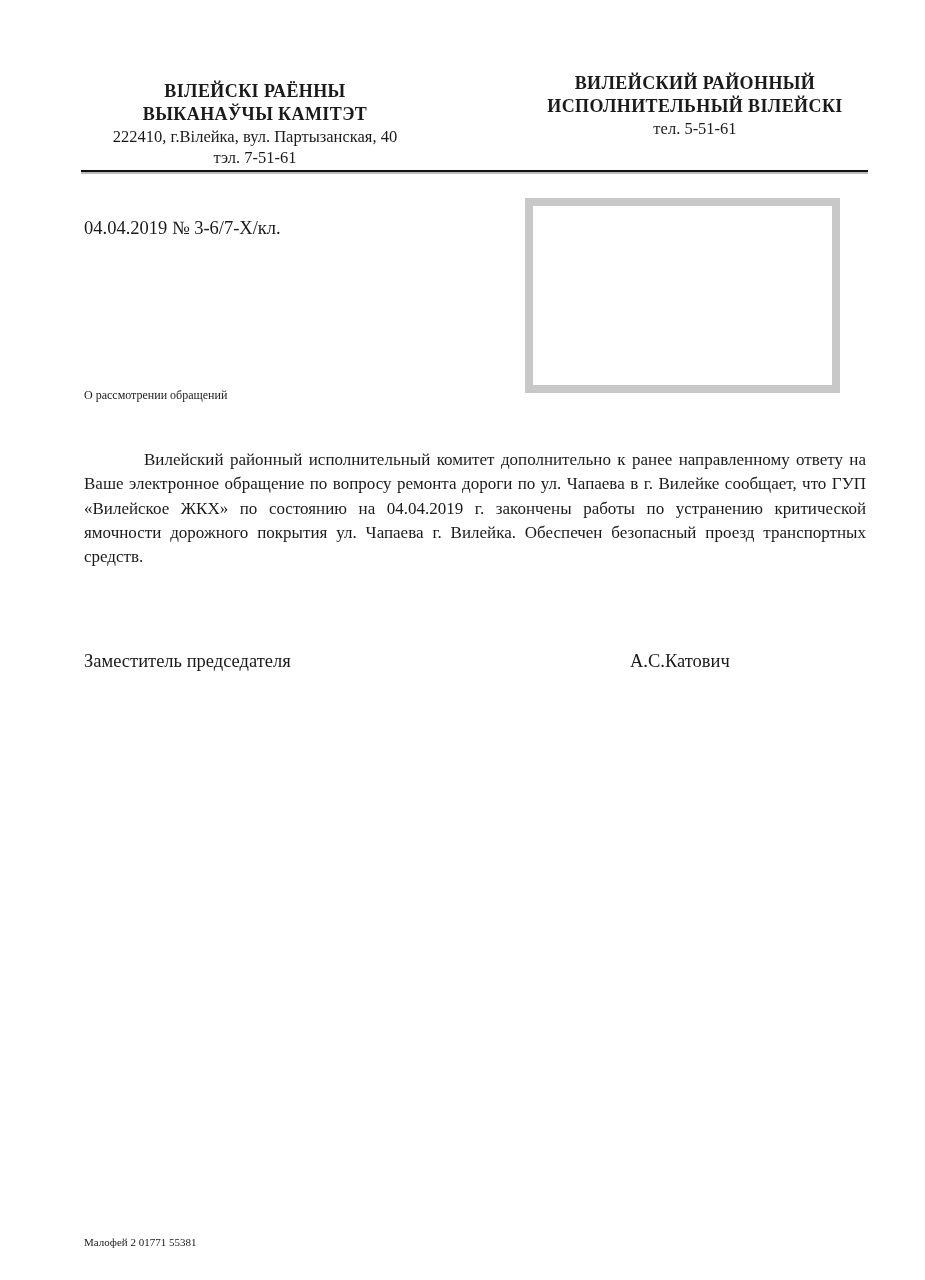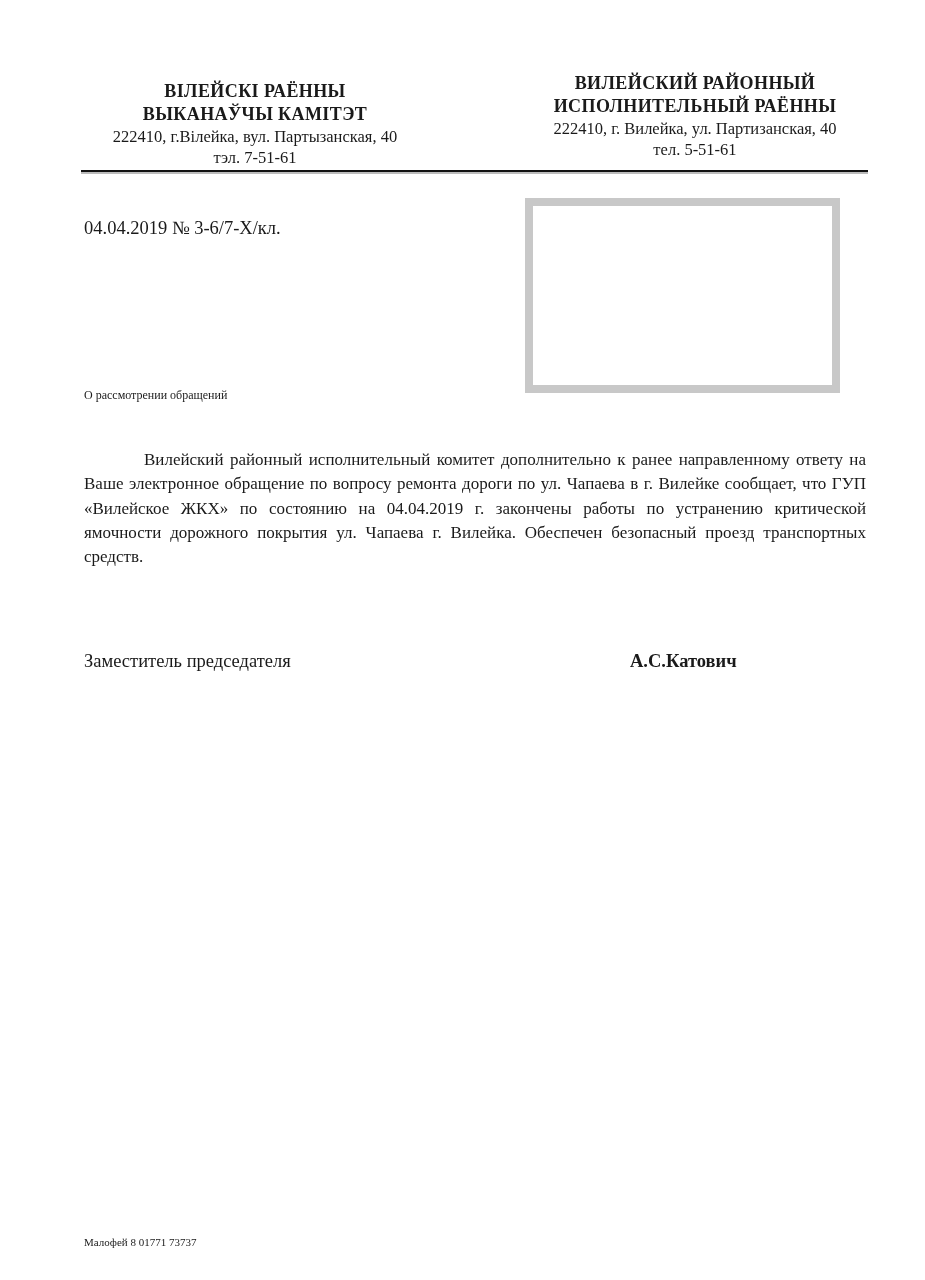--- a/index.html
+++ b/index.html
@@ -23,46 +23,45 @@
       position: absolute; left: 525px; top: 198px; width: 299px; height: 179px;
       border: 8px solid #c8c8c8;
     }
     .subject { left: 84px; top: 388px; font-size: 12px; }
     .body-text {
       position: absolute; left: 84px; top: 448px; width: 782px;
       font-size: 17px; line-height: 24.3px; text-align: justify;
       text-indent: 60px;
     }
     .sig-title { left: 84px; top: 651px; font-size: 18.5px; }
-    .sig-name { left: 630px; top: 651px; font-size: 18.5px; font-weight: bold; }
+    .sig-name { left: 630px; top: 651px; font-size: 18.5px; }
     .footer { left: 84px; top: 1236px; font-size: 11px; }
   </style>
 </head>
 <body>
 
 <div class="hdr-block hdr-left">
   <div class="hdr-title">ВІЛЕЙСКІ РАЁННЫ</div>
   <div class="hdr-title">ВЫКАНАЎЧЫ  КАМІТЭТ</div>
   <div class="hdr-addr addr-line">222410, г.Вілейка,  вул. Партызанская,  40</div>
   <div class="hdr-addr">тэл. 7-51-61</div>
 </div>
 
 <div class="hdr-block hdr-right">
   <div class="hdr-title">ВИЛЕЙСКИЙ РАЙОННЫЙ</div>
-  <div class="hdr-title">ИСПОЛНИТЕЛЬНЫЙ  РАЁННЫ</div>
-  <div class="hdr-addr">222410, г. Вилейка, ул. Партизанская, 40</div>
+  <div class="hdr-title">ИСПОЛНИТЕЛЬНЫЙ  ВІЛЕЙСКІ</div>
   <div class="hdr-addr">тел. 5-51-61</div>
 </div>
 
 <div class="rule"></div>
 
 <div class="abs regnum">04.04.2019 № 3-6/7-Х/кл.</div>
 
 <div class="stamp"></div>
 
 <div class="abs subject">О рассмотрении обращений</div>
 
 <div class="body-text">Вилейский районный исполнительный комитет дополнительно к ранее направленному ответу на Ваше электронное обращение по вопросу ремонта дороги по ул. Чапаева в г. Вилейке сообщает, что ГУП «Вилейское ЖКХ» по состоянию на 04.04.2019 г. закончены работы по устранению критической ямочности дорожного покрытия ул. Чапаева г. Вилейка. Обеспечен безопасный проезд транспортных средств.</div>
 
 <div class="abs sig-title">Заместитель председателя</div>
 <div class="abs sig-name">А.С.Катович</div>
 
-<div class="abs footer">Малофей 8 01771 73737</div>
+<div class="abs footer">Малофей 2 01771 55381</div>
 
 </body></html>

